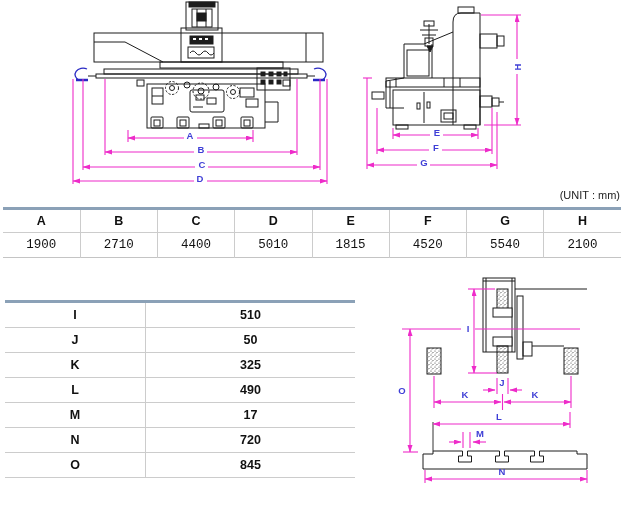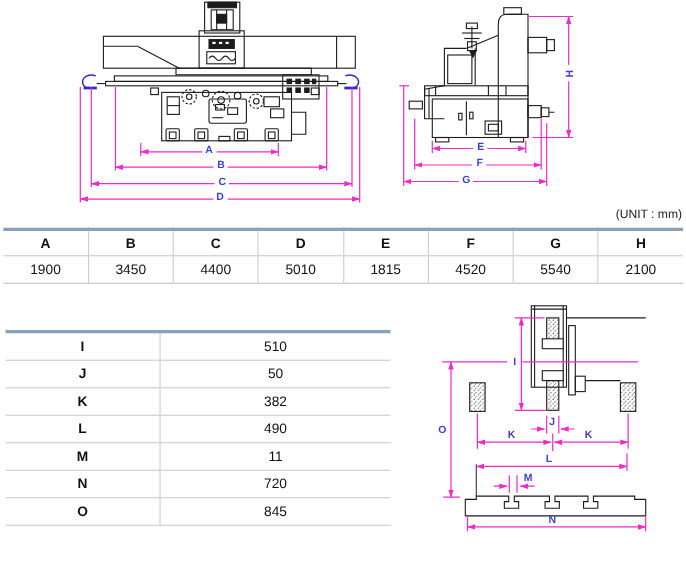--- a/index.html
+++ b/index.html
@@ -3,24 +3,24 @@
 <meta charset="utf-8">
 <style>
   html,body{margin:0;padding:0;background:#fff;}
   #page{position:relative;width:624px;height:515px;background:#fff;overflow:hidden;
         font-family:"Liberation Sans","DejaVu Sans",sans-serif;}
   svg{position:absolute;}
   .unit{position:absolute;top:189px;right:4px;font-size:11px;color:#222;letter-spacing:0;}
   table{border-collapse:collapse;table-layout:fixed;position:absolute;background:#fff;}
   .dim-table{top:207px;left:3px;width:618px;border-top:3px solid #8ba1b7;border-bottom:1px solid #c4c4c4;}
   .dim-table th{font-size:12.5px;font-weight:bold;padding:4px 0;border-bottom:1px solid #cccccc;text-align:center;color:#111;}
-  .dim-table td{font-size:12.5px;padding:5px 0;text-align:center;color:#111;}
+  .dim-table td{font-size:12.5px;padding:5px 0;text-align:center;color:#111;font-family:Liberation Mono, monospace;}
   .dim-table th+th,.dim-table td+td{border-left:1px solid #cccccc;}
   .detail-table{top:300px;left:5px;width:350px;border-top:3px solid #8ba1b7;}
-  .detail-table td{font-size:12.5px;padding:5px 0;border-bottom:1px solid #cccccc;text-align:center;color:#111;}
+  .detail-table td{font-size:12.5px;padding:5px 0;border-bottom:1px solid #cccccc;text-align:center;color:#111;font-weight:bold;}
   .detail-table td.lbl{font-weight:bold;width:140px;border-right:1px solid #cccccc;}
   .dimtxt{font-size:9.5px;font-weight:bold;fill:#3e3ed6;text-anchor:middle;
           font-family:"Liberation Sans","DejaVu Sans",sans-serif;}
 </style>
 </head>
 <body>
 
 <div id="page">
 
   <svg width="624" height="200" viewBox="0 0 624 200" style="left:0;top:0;">
@@ -208,21 +208,21 @@
       <th>B</th>
       <th>C</th>
       <th>D</th>
       <th>E</th>
       <th>F</th>
       <th>G</th>
       <th>H</th>
     </tr>
     <tr>
       <td>1900</td>
-      <td>3450</td>
+      <td>2710</td>
       <td>4400</td>
       <td>5010</td>
       <td>1815</td>
       <td>4520</td>
       <td>5540</td>
       <td>2100</td>
     </tr>
   </tbody>
     </table>
 
@@ -231,29 +231,29 @@
         <tr>
       <td class="lbl">I</td>
       <td>510</td>
     </tr>
     <tr>
       <td class="lbl">J</td>
       <td>50</td>
     </tr>
     <tr>
       <td class="lbl">K</td>
-      <td>382</td>
+      <td>325</td>
     </tr>
     <tr>
       <td class="lbl">L</td>
       <td>490</td>
     </tr>
     <tr>
       <td class="lbl">M</td>
-      <td>11</td>
+      <td>17</td>
     </tr>
     <tr>
       <td class="lbl">N</td>
       <td>720</td>
     </tr>
     <tr>
       <td class="lbl">O</td>
       <td>845</td>
     </tr>
   </tbody>

